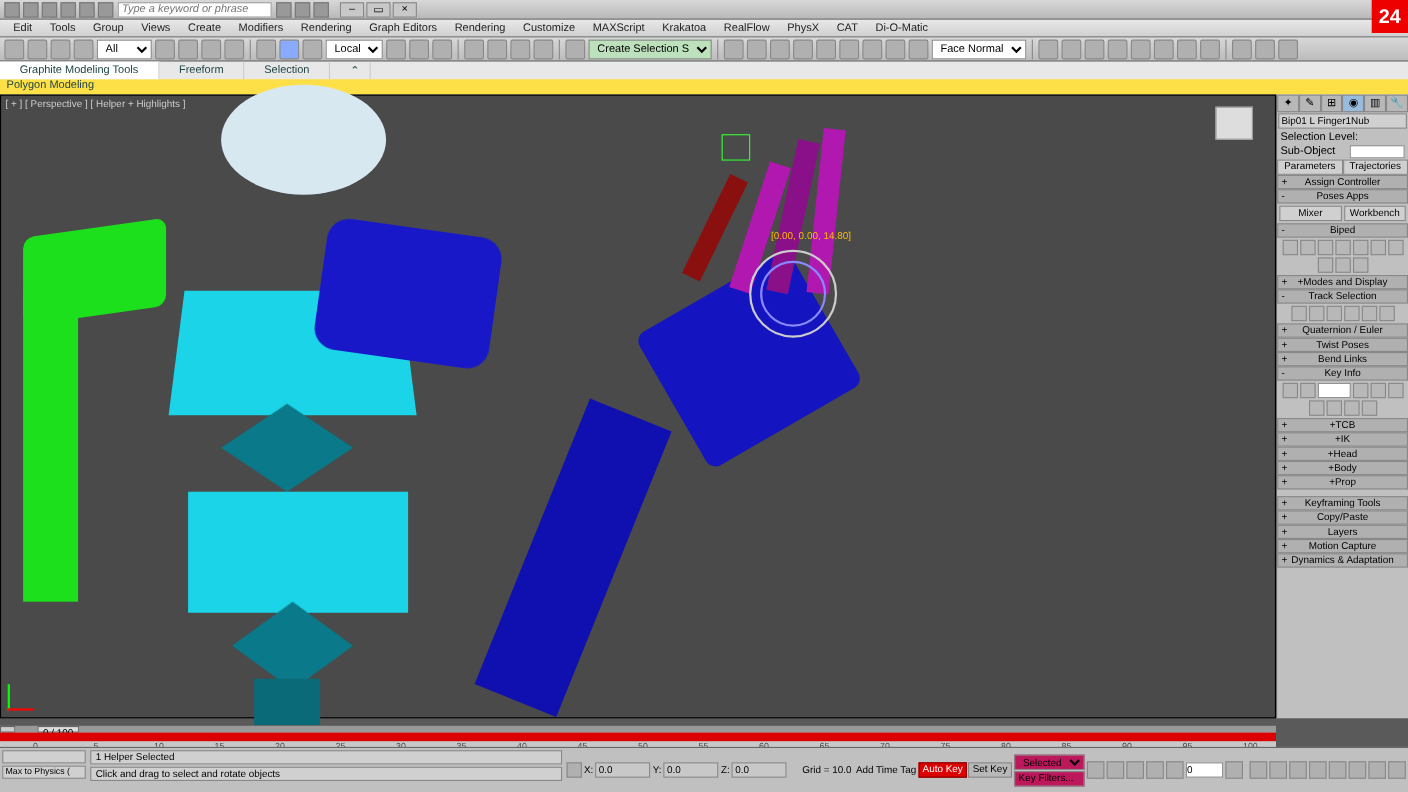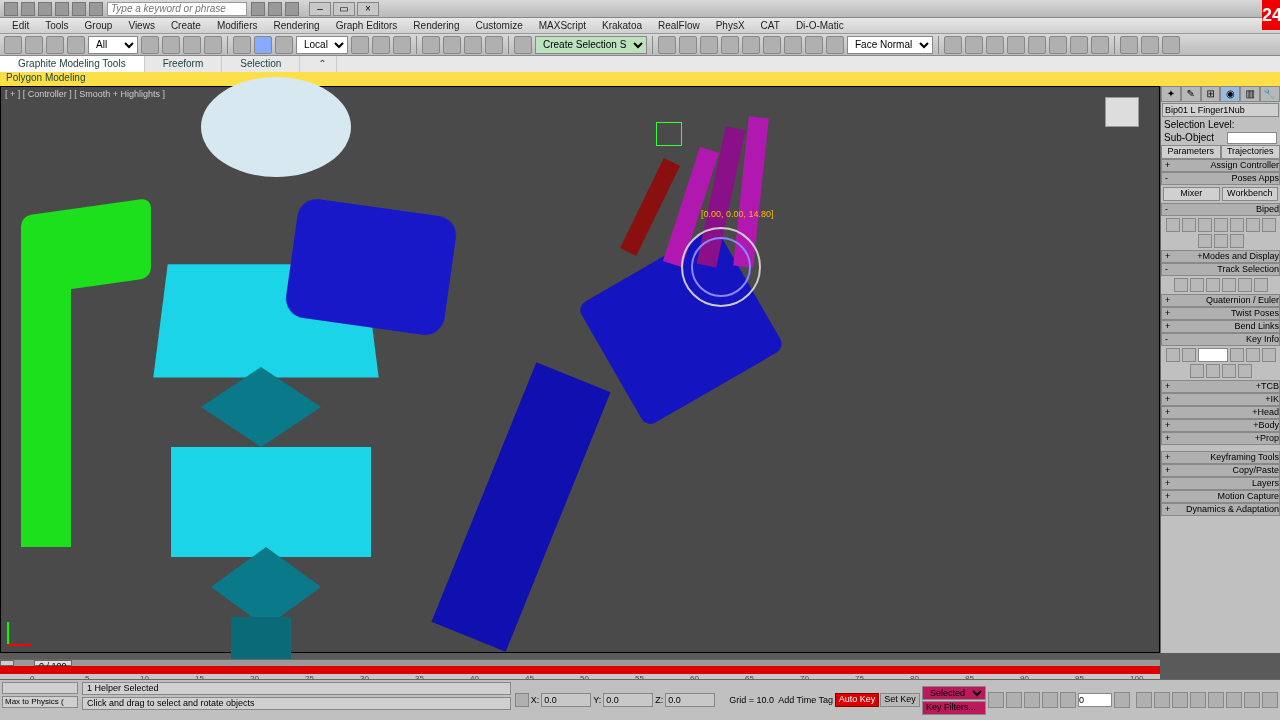--- a/index.html
+++ b/index.html
@@ -6,21 +6,21 @@
 body { width:1280px; height:720px; background:#5a5a5a; overflow:hidden; position:relative; }
 
 
 .titlebar { height:18px; background:linear-gradient(#d8d8d8,#b8b8b8); display:flex; align-items:center; border-bottom:1px solid #888; }
 .titlebar .qat { display:flex; gap:3px; padding:0 4px; }
 .titlebar .qat span { width:14px; height:14px; background:#999; border:1px solid #777; }
 .titlebar .title { flex:1; text-align:center; color:#333; }
 .titlebar .search { width:140px; height:14px; background:#fff; border:1px solid #999; font-style:italic; color:#aaa; padding:0 3px; }
 .titlebar .winbtns { display:flex; gap:2px; margin-left:6px; }
 .titlebar .winbtns span { width:22px; height:14px; background:#c8c8c8; border:1px solid #888; text-align:center; }
-.clock { position:absolute; top:0; right:0; width:18px; height:30px; background:#e00; color:#fff; font-size:18px; font-weight:bold; text-align:center; line-height:30px; z-index:100; }
+.clock { position:absolute; top:0; right:0; width:33px; height:30px; background:#e00; color:#fff; font-size:18px; font-weight:bold; text-align:center; line-height:30px; z-index:100; }
 
 
 .menubar { height:16px; background:linear-gradient(#e8e8e8,#d0d0d0); display:flex; align-items:center; padding:0 6px; gap:4px; border-bottom:1px solid #999; }
 .menubar span { padding:0 6px; color:#222; cursor:default; }
 
 
 .maintoolbar { height:22px; background:linear-gradient(#d8d8d8,#bcbcbc); display:flex; align-items:center; padding:0 4px; gap:3px; border-bottom:1px solid #888; }
 .tbtn { width:18px; height:18px; background:#b0b0b0; border:1px solid #888; border-radius:2px; }
 .tdrop { height:18px; background:#fff; border:1px solid #888; padding:0 3px; min-width:50px; }
 .tsep { width:1px; height:18px; background:#888; margin:0 2px; }
@@ -40,21 +40,21 @@
 
 .cmdpanel { position:absolute; top:86px; right:0; width:120px; height:567px; background:#c0c0c0; border-left:1px solid #666; overflow:hidden; display:flex; flex-direction:column; }
 .cmdtabs { display:flex; height:16px; background:#aaa; }
 .cmdtabs span { flex:1; border:1px solid #888; background:#b8b8b8; text-align:center; line-height:14px; }
 .cmdname { height:14px; background:#d0d0d0; border:1px solid #888; margin:1px; padding:0 2px; font-size:9px; }
 .cmdsel { font-size:9px; padding:1px 3px; display:flex; justify-content:space-between; }
 .cmdsel input { width:50px; height:12px; background:#fff; border:1px solid #888; }
 .cmdtab2 { display:flex; height:14px; }
 .cmdtab2 span { flex:1; text-align:center; background:#d0d0d0; border:1px solid #888; font-size:9px; }
 .rollout { background:#c0c0c0; }
-.rollhdr { height:13px; background:#b0b0b0; border:1px solid #888; text-align:right; font-size:9px; color:#000; cursor:default; position:relative; }
+.rollhdr { height:13px; background:#b0b0b0; border:1px solid #888; text-align:center; font-size:9px; color:#000; cursor:default; position:relative; }
 .rollhdr::before { content:'-'; position:absolute; left:3px; }
 .rollhdr.plus::before { content:'+'; }
 .rollbody { padding:2px; display:flex; flex-wrap:wrap; gap:2px; justify-content:center; }
 .rollbody .btn { width:14px; height:14px; background:#b8b8b8; border:1px solid #888; }
 .rollbody .btnw { flex:1; height:14px; background:#d0d0d0; border:1px solid #888; text-align:center; font-size:9px; }
 
 
 .timeline { position:absolute; bottom:41px; left:0; width:1160px; height:20px; background:#b8b8b8; border-top:1px solid #666; }
 .timetrack { height:8px; background:#d00; position:relative; }
 .timescroll { height:6px; background:#999; display:flex; }
@@ -183,21 +183,21 @@
   <div class="ribbontabs">
     <span class="active">Graphite Modeling Tools</span>
     <span>Freeform</span>
     <span>Selection</span>
     <span style="width:18px;text-align:center">⌃</span>
   </div>
   <div class="ribbonbody">Polygon Modeling</div>
 </div>
 
 <div class="viewport">
-  <div class="vplabel">[ + ] [ Controller ] [ Smooth + Highlights ]</div>
+  <div class="vplabel">[ + ] [ Perspective ] [ Helper + Highlights ]</div>
   <div class="vpcube"></div>
   <div class="scene">
 
     <div class="poly" style="left:20px;top:120px;width:130px;height:80px;background:#1de01d;transform:skewY(-8deg);border-radius:10px;"></div>
     <div class="poly" style="left:20px;top:180px;width:50px;height:280px;background:#1de01d;"></div>
 
     <div class="poly" style="left:160px;top:170px;width:210px;height:120px;background:#1bd4e8;transform:perspective(300px) rotateX(20deg);"></div>
     <div class="poly" style="left:200px;top:280px;width:120px;height:80px;background:#0a7a8a;clip-path:polygon(50% 0,100% 50%,50% 100%,0 50%);"></div>
     <div class="poly" style="left:170px;top:360px;width:200px;height:110px;background:#1bd4e8;"></div>
     <div class="poly" style="left:210px;top:460px;width:110px;height:80px;background:#0a7a8a;clip-path:polygon(50% 0,100% 50%,50% 100%,0 50%);"></div>

